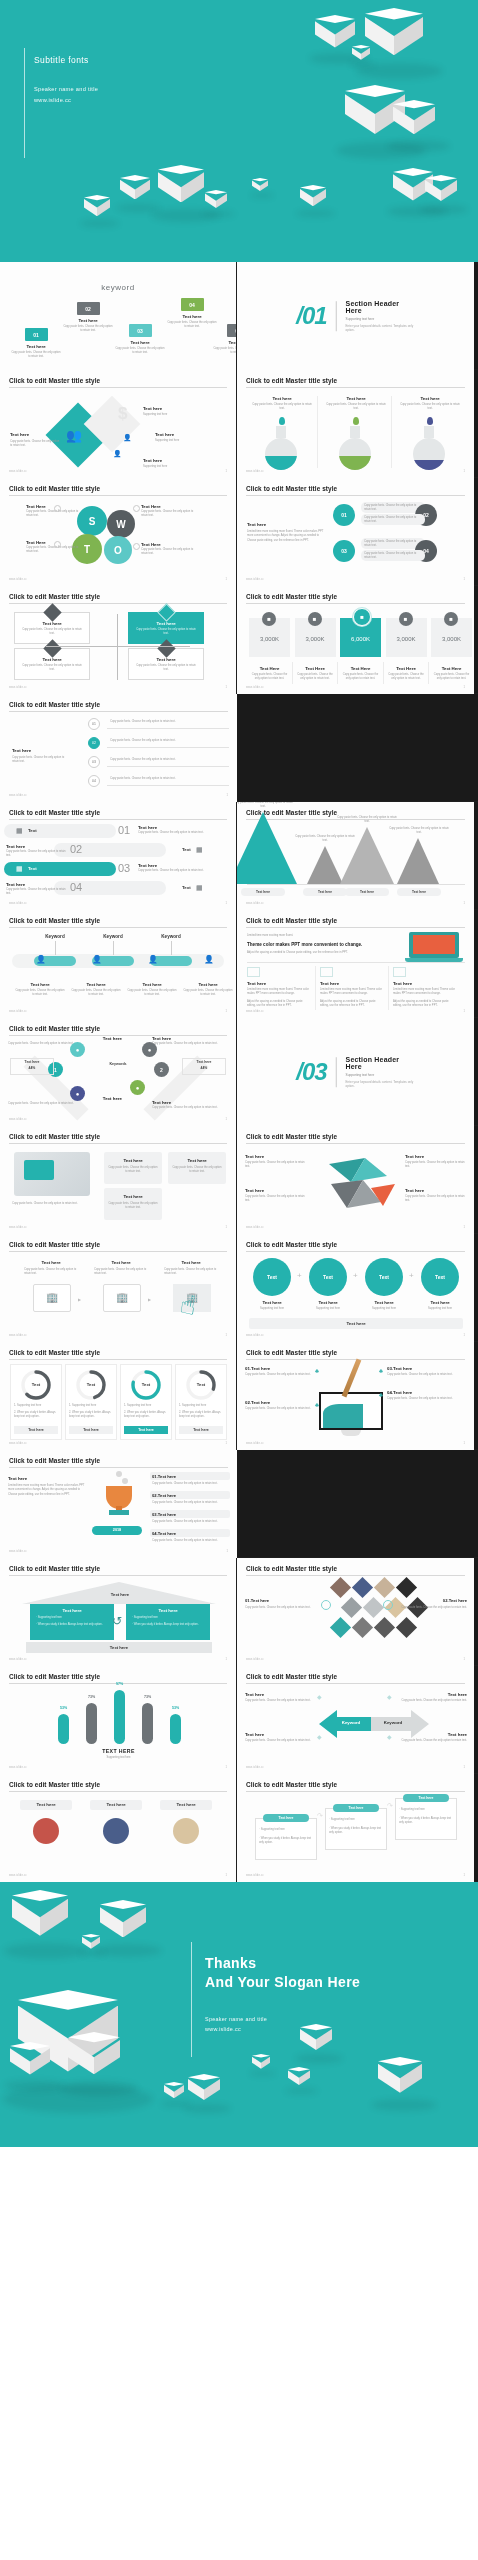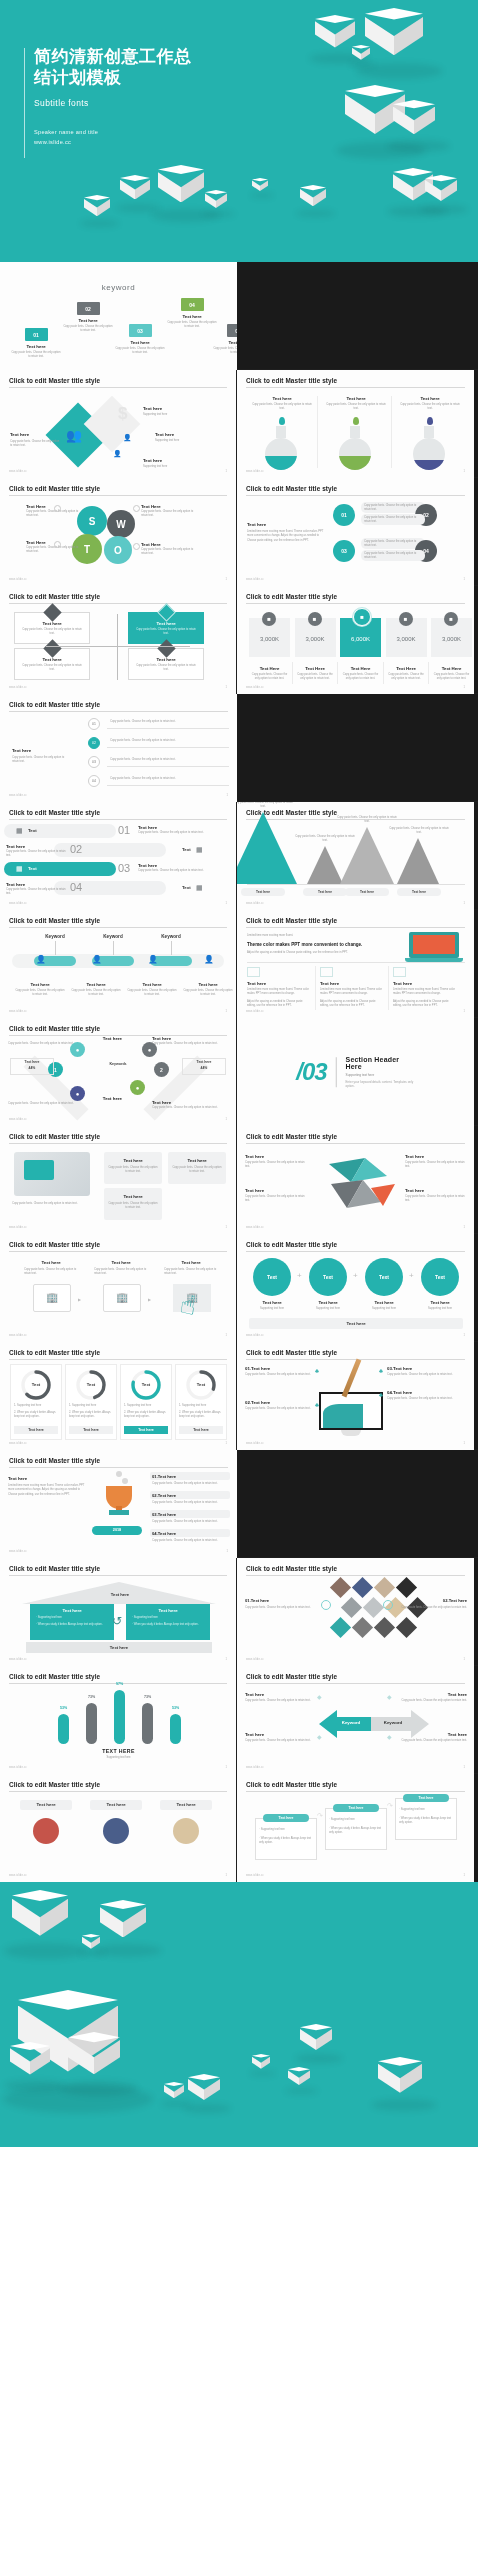--- a/index.html
+++ b/index.html
@@ -144,22 +144,20 @@
   </div>
       <div class="cube" style="left:84px;top:195px;width:26px;height:29.120000000000005px;">
     <div class="shadow" style="left:-3.9px;top:24.7px;width:39px;height:7.280000000000001px;"></div>
     <div class="top" style="left:0;top:0;width:26px;height:8.06px;clip-path:polygon(50% 0,100% 32%,50% 64%,0 32%);"></div>
     <div class="left" style="left:0;top:4.03px;width:13px;height:17.16px;clip-path:polygon(0 0,100% 50%,100% 100%,0 50%);"></div>
     <div class="right" style="left:13px;top:4.03px;width:13px;height:17.16px;clip-path:polygon(0 50%,100% 0,100% 50%,0 100%);"></div>
   </div>
     </div>
   <div class="hero-text" style="left:34px; top:46px; width:210px;">
     <div class="accent-bar" style="left:-10px; top:2px; height:110px;"></div>
-    <div class="cover-title">简约清新创意工作总
-结计划模板</div>
     <div class="cover-sub">Subtitle fonts</div>
     <div class="cover-meta">
       <div>Speaker name and title</div>
       <div>www.islide.cc</div>
     </div>
   </div>
 </div>
 
 <div class="grid" id="slide-grid">
     <div class="row">
@@ -183,20 +181,31 @@
         <div class="citem" style="left:166px;top:36px;">
       <div class="cnum" style="background:#7fb450;margin:0 auto;">04</div>
       <div class="th" style="margin-top:3px;">Text here</div>
       <div class="tb" style="margin-top:2px;">Copy paste fonts. Choose the only option to retain text.</div>
     </div>
         <div class="citem" style="left:212px;top:62px;">
       <div class="cnum" style="background:#6d7377;margin:0 auto;">05</div>
       <div class="th" style="margin-top:3px;">Text here</div>
       <div class="tb" style="margin-top:2px;">Copy paste fonts. Choose the only option to retain text.</div>
     </div>
+      </div>
+      <div class="slide" id="section-01">
+        <div class="sec">
+    <div class="sec-num">/01</div>
+    <div class="sec-div"></div>
+    <div>
+      <div class="sec-h">Section Header Here</div>
+      <div class="sec-s">Supporting text here</div>
+      <div class="sec-s2">Enter your keyword details content. Templates only option.</div>
+    </div>
+        </div>
       </div>
     </div>
     <div class="row">
       <div class="slide" id="diamond-people">
         <div class="sl-title">Click to edit Master title style</div>
           <div class="sl-rule"></div>
           <div class="sl-foot">www.islide.cc</div>
           <div class="sl-pg">1</div>
         <div style="position:absolute;left:55px;top:42px;width:46px;height:46px;background:#24b2ae;transform:rotate(45deg);"></div>
         <div style="position:absolute;left:92px;top:34px;width:40px;height:40px;background:#f0f0f0;transform:rotate(45deg);"></div>
@@ -927,13 +936,22 @@
     <div class="left" style="left:0;top:6.82px;width:22px;height:29.040000000000003px;clip-path:polygon(0 0,100% 50%,100% 100%,0 50%);"></div>
     <div class="right" style="left:22px;top:6.82px;width:22px;height:29.040000000000003px;clip-path:polygon(0 50%,100% 0,100% 50%,0 100%);"></div>
   </div>
       <div class="cube" style="left:164px;top:200px;width:20px;height:22.400000000000002px;">
     <div class="shadow" style="left:-3px;top:19px;width:30px;height:5.6000000000000005px;"></div>
     <div class="top" style="left:0;top:0;width:20px;height:6.2px;clip-path:polygon(50% 0,100% 32%,50% 64%,0 32%);"></div>
     <div class="left" style="left:0;top:3.1px;width:10px;height:13.200000000000001px;clip-path:polygon(0 0,100% 50%,100% 100%,0 50%);"></div>
     <div class="right" style="left:10px;top:3.1px;width:10px;height:13.200000000000001px;clip-path:polygon(0 50%,100% 0,100% 50%,0 100%);"></div>
   </div>
     </div>
+  <div class="hero-text" style="left:205px; top:72px; width:230px;">
+    <div class="accent-bar" style="left:-14px; top:-12px; height:115px;"></div>
+    <div class="closing-title">Thanks
+And Your Slogan Here</div>
+    <div class="closing-meta">
+      <div>Speaker name and title</div>
+      <div>www.islide.cc</div>
+    </div>
+  </div>
 </div>
 
 </body></html>

